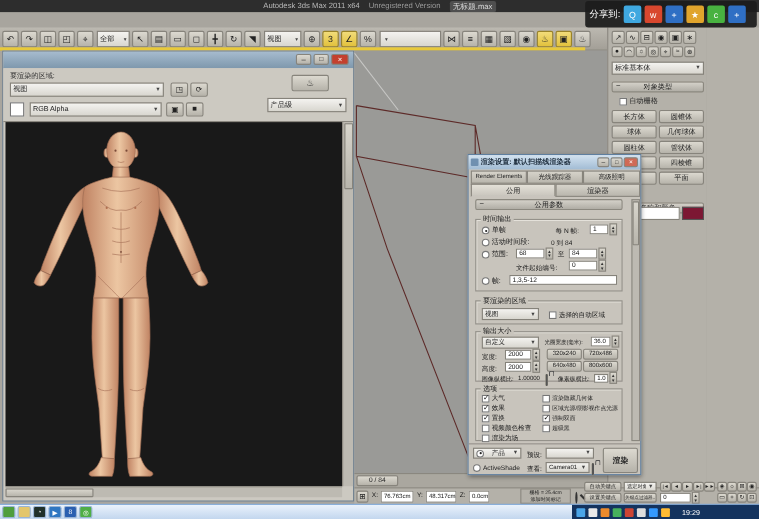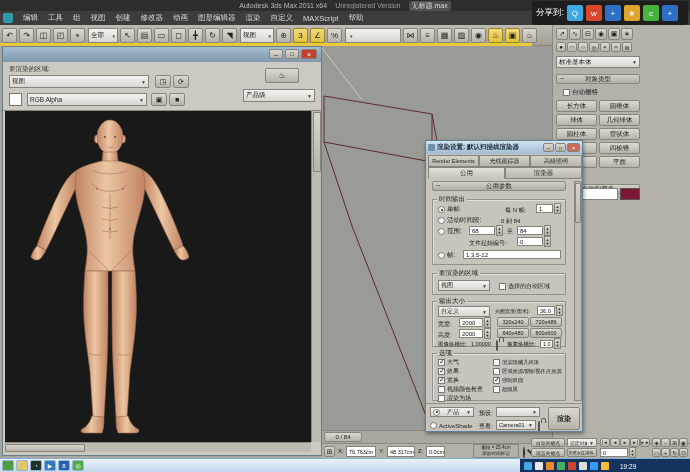--- a/index.html
+++ b/index.html
@@ -44,37 +44,20 @@
 <body>
 
 <div id="s">
 
   <div class="a f" style="left:0;top:0;width:690px;height:11px;background:#2d2d2d;justify-content:center">
     <span class="nw" style="color:#b9b9b9;font-size:7px">Autodesk 3ds Max 2011 x64</span>
     <span class="nw" style="color:#9a9a9a;font-size:7px;margin-left:8px">Unregistered Version</span>
     <span class="nw" style="color:#ddd;font-size:7px;margin-left:8px;background:#4f4f4f;border-radius:2px;padding:0 3px">无标题.max</span>
   </div>
 
-  <div class="a f" style="left:0;top:11px;width:690px;height:14px;background:#3c3c3c">
-    <span class="a" style="left:3px;top:2px;width:10px;height:10px;background:#2e9aa8;border-radius:2px"></span>
-    <div class="f" style="margin-left:18px;height:14px">
-      <span class="mitem nw">编辑</span>
-        <span class="mitem nw">工具</span>
-        <span class="mitem nw">组</span>
-        <span class="mitem nw">视图</span>
-        <span class="mitem nw">创建</span>
-        <span class="mitem nw">修改器</span>
-        <span class="mitem nw">动画</span>
-        <span class="mitem nw">图形编辑器</span>
-        <span class="mitem nw">渲染</span>
-        <span class="mitem nw">自定义</span>
-        <span class="mitem nw">MAXScript</span>
-        <span class="mitem nw">帮助</span>
-    </div>
-  </div>
 
   <div class="a f" style="left:0;top:25px;width:552px;height:21px;background:linear-gradient(#bcb9b1,#a39f97);border-bottom:1px solid #8a877f">
     <div class="f" style="height:21px">
       <span class="btn tbtn">↶</span>
         <span class="btn tbtn">↷</span>
         <span class="btn tbtn">◫</span>
         <span class="btn tbtn">◰</span>
         <span class="btn tbtn">⌖</span>
         <span class="tdd" style="width: 30px;">全部</span>
         <span class="btn tbtn">↖</span>

